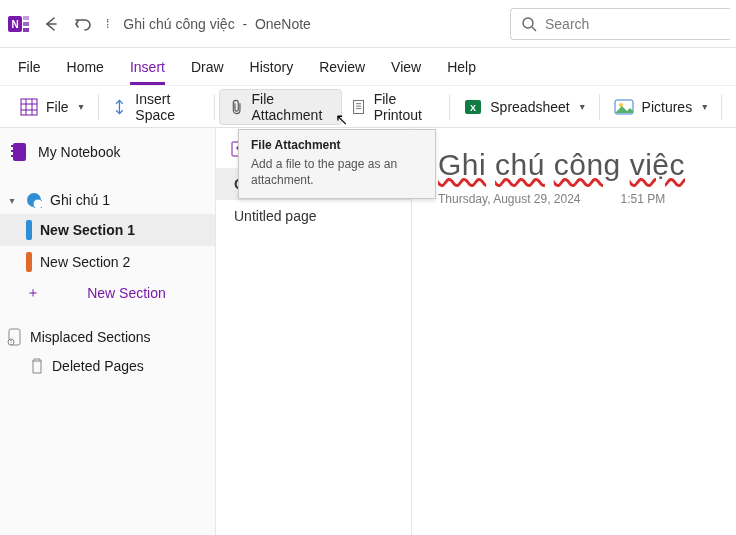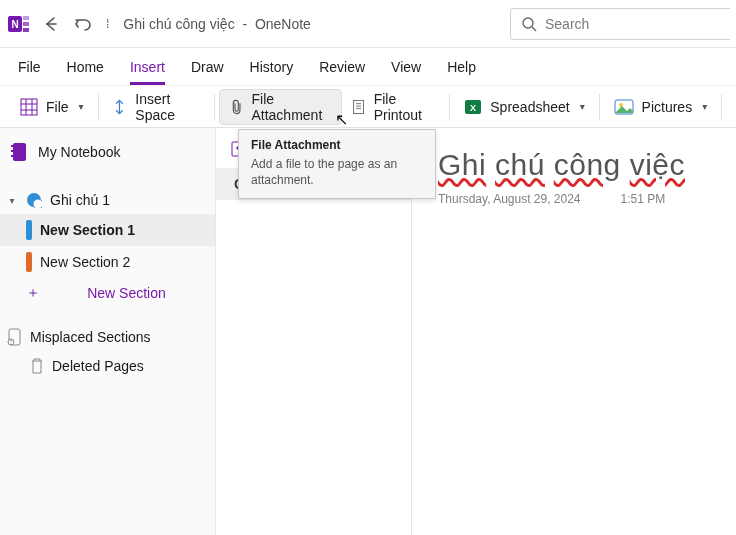--- a/index.html
+++ b/index.html
@@ -245,20 +245,21 @@
     <div class="head">
       <span class="edit-ic">
         <svg width="18" height="18" viewBox="0 0 18 18">
             <rect x="2" y="2" width="12" height="14" stroke="#7719aa" fill="none" rx="1"></rect>
             <path d="M10 4 L16 10 L12 14 L6 8 Z" fill="#7719aa"></path>
           </svg>
       </span>
       <span class="lbl">Gh</span>
     </div>
     <div class="item sel">Ghi chú công việc</div>
+    <div class="item">Untitled page</div>
   </div>
 
   <div class="canvas">
     <div class="pg-title">
       <span class="sp">Ghi</span><span> </span><span class="sp">chú</span><span> </span><span class="sp">công</span><span> </span><span class="sp">việc</span>
     </div>
     <div class="meta">
       <span>Thursday, August 29, 2024</span>
       <span>1:51 PM</span>
     </div>

